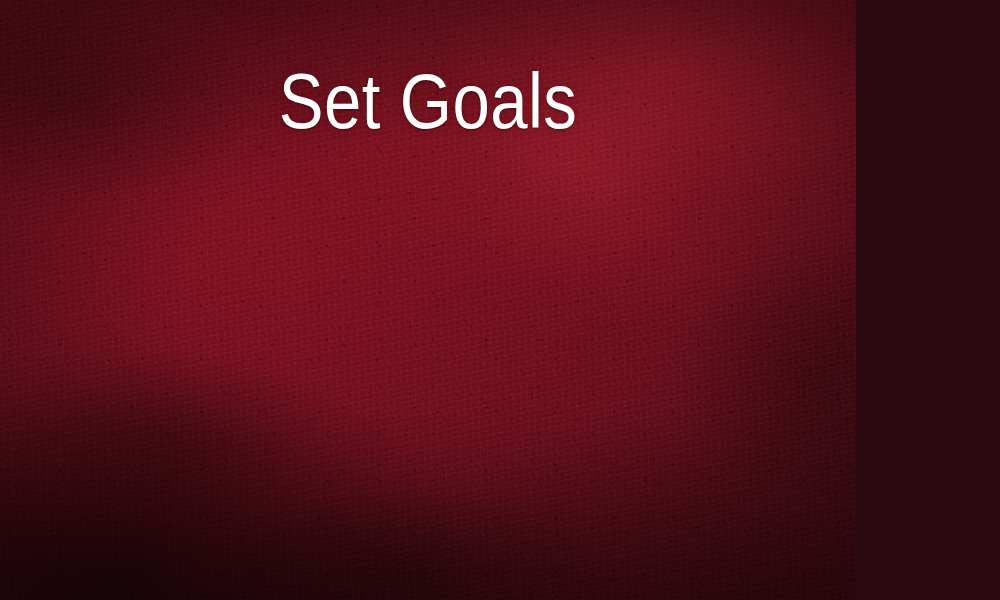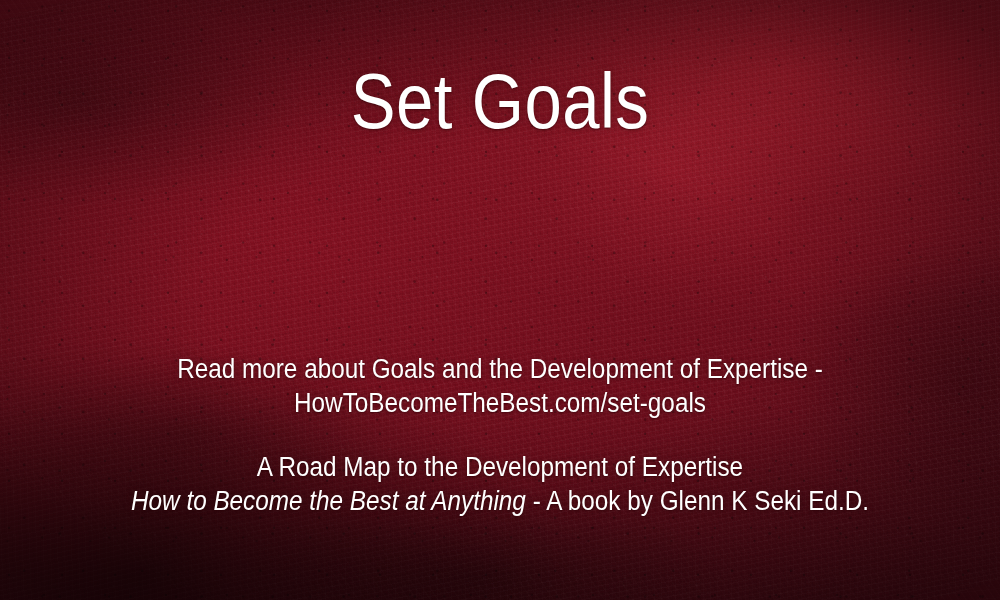--- a/index.html
+++ b/index.html
@@ -4,21 +4,21 @@
 <title>Set Goals</title>
 <style>
   html, body {
     margin: 0;
     padding: 0;
     background: #2a0a10;
   }
 
   #poster {
     position: relative;
-    width: 1000px;
+    width: 856px;
     height: 600px;
     overflow: hidden;
     font-family: "Liberation Sans", "DejaVu Sans", sans-serif;
     color: #ffffff;
     user-select: none;
   }
 
   
   .bg-base {
     position: absolute;
@@ -199,24 +199,16 @@
   <div class="bg-grain"></div>
   <div class="bg-grain2"></div>
   <div class="bg-speckle"></div>
   <div class="bg-vignette"></div>
 
   <div class="content">
 
     <div class="poster-title">Set Goals</div>
 
 
-    <div class="readmore-block">
-      <div class="readmore-line">Read more about Goals and the Development of Expertise -</div>
-      <div class="readmore-line">HowToBecomeTheBest.com/set-goals</div>
-    </div>
-
-    <div class="footer-block">
-      <div class="footer-line">A Road Map to the Development of Expertise</div>
-      <div class="footer-line"><span class="book-title">How to Become the Best at Anything</span> <span>- A book by Glenn K Seki Ed.D.</span></div>
-    </div>
+
 
   </div>
 </div>
 
 </body></html>

